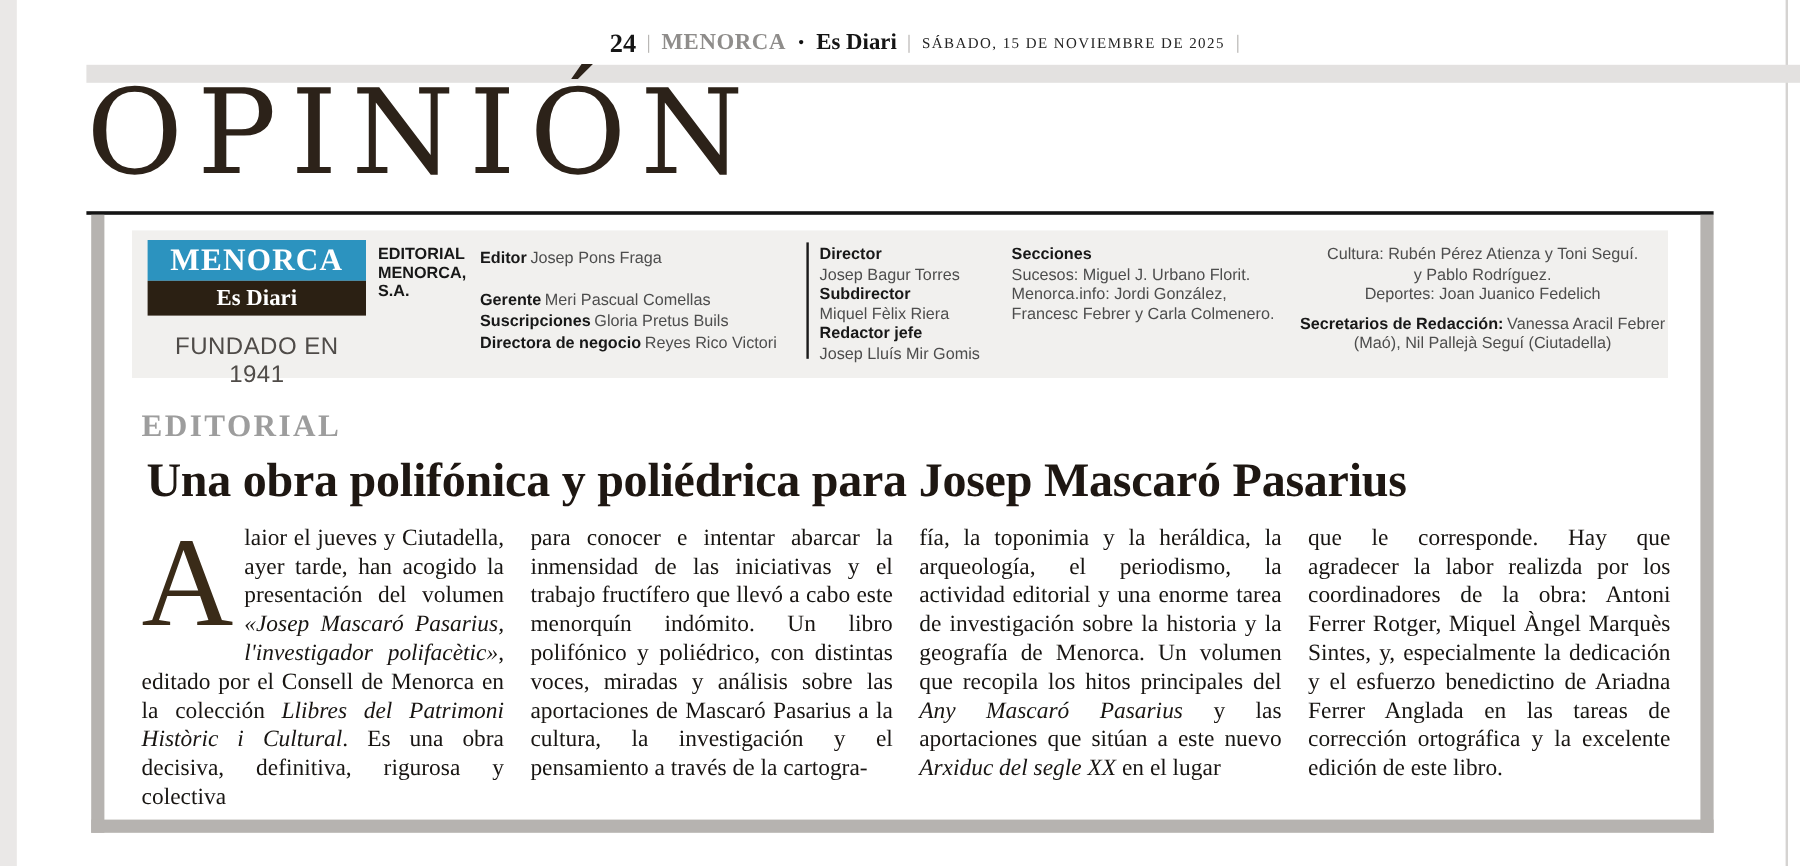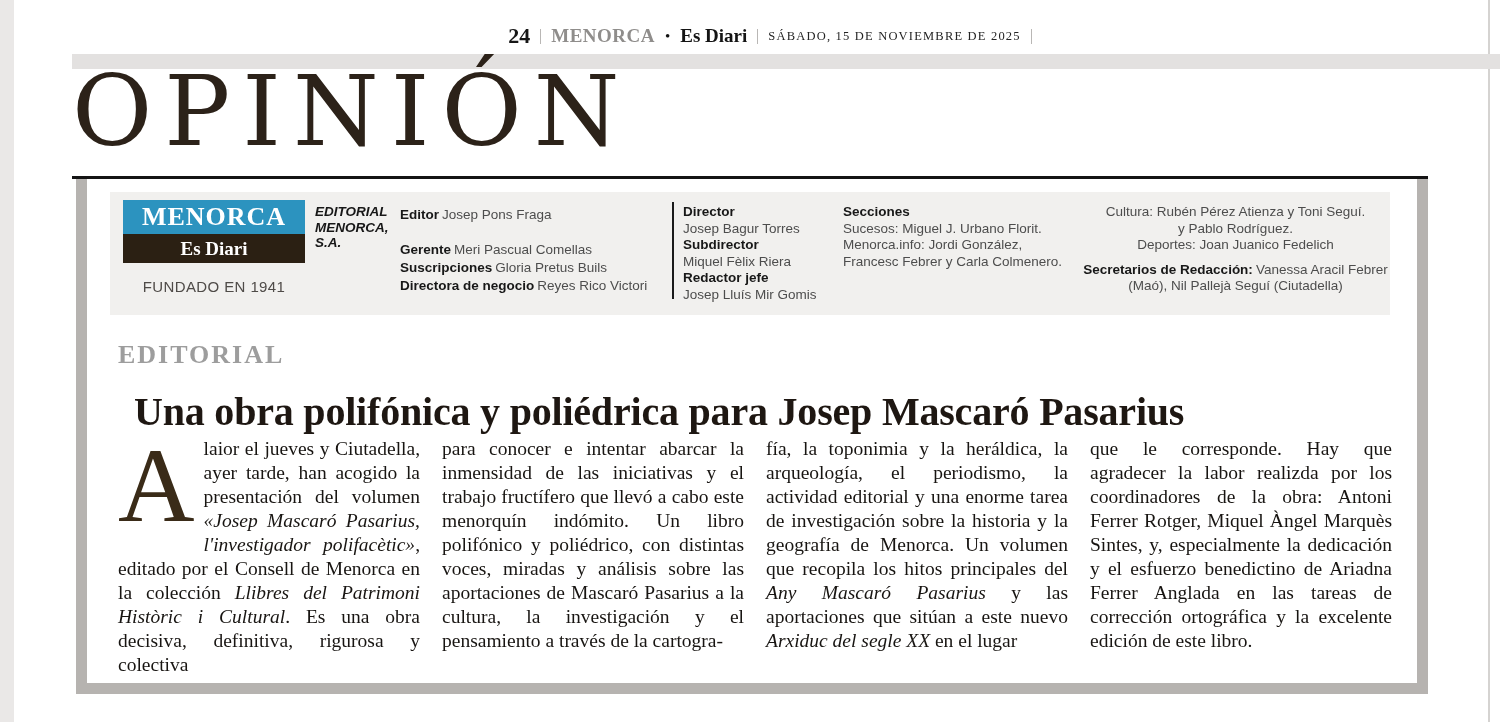--- a/index.html
+++ b/index.html
@@ -39,36 +39,36 @@
   .frame-right{position:absolute;left:1417px;top:179px;width:11px;height:515px;background:#b6b3b0;}
   .frame-bottom{position:absolute;left:76px;top:683px;width:1352px;height:11px;background:#b6b3b0;}
 
   
   .masthead{position:absolute;left:110px;top:192px;width:1280px;height:123px;background:#f1f0ee;font-size:13.5px;}
   .logo{position:absolute;left:13px;top:8px;width:182px;}
   .logo-top{height:34px;background:#2c93bf;color:#fff;display:flex;align-items:center;justify-content:center;
     font-family:"Liberation Serif",serif;font-weight:bold;font-size:26px;letter-spacing:1px;}
   .logo-bottom{height:29px;background:#2b2013;color:#fff;display:flex;align-items:center;justify-content:center;
     font-family:"Liberation Serif",serif;font-weight:bold;font-size:19px;}
-  .founded{position:absolute;left:13px;top:86px;width:182px;text-align:center;color:#4f4b48;font-size:15px;letter-spacing:.4px;}
-  .company{position:absolute;left:205px;top:12px;width:80px;font-weight:bold;color:#171717;line-height:15.5px;font-style:italic;}
+  .founded{position:absolute;left:13px;top:86px;width:182px;text-align:center;color:#4f4b48;font-size:20px;letter-spacing:.4px;}
+  .company{position:absolute;left:205px;top:12px;width:80px;font-weight:bold;color:#171717;line-height:15.5px;}
   .admincol{position:absolute;left:290px;top:14px;line-height:18px;color:#4d4d4d;}
   .admincol .gap{height:17px;}
   .lbl{font-weight:bold;color:#181818;margin-right:3px;}
   .mast-divider{position:absolute;left:562px;top:10px;width:2px;height:97px;background:#1a1a1a;}
   .staffcol{position:absolute;left:573px;top:12px;line-height:16.5px;color:#4d4d4d;}
   .staffcol .lbl{display:block;margin:0;}
   .sectionscol{position:absolute;left:733px;top:12px;width:232px;line-height:16.5px;color:#4d4d4d;}
   .rightcol{position:absolute;left:973px;top:12px;width:305px;line-height:16.5px;color:#4d4d4d;text-align:center;}
   .rightcol .secretaries{margin-top:8px;}
 
   
   .kicker{position:absolute;left:118px;top:340px;font-family:"Liberation Serif",serif;
     font-weight:bold;font-size:26px;color:#9d9d9d;letter-spacing:2px;margin:0;}
-  .headline{position:absolute;left:118px;top:372px;width:1290px;margin:16px;
+  .headline{position:absolute;left:118px;top:372px;width:1290px;margin:4px;
     font-family:"Liberation Serif",serif;font-weight:bold;font-size:40px;color:#1e1712;letter-spacing:-.2px;}
   .bodycols{position:absolute;left:118px;top:437px;width:1274px;display:flex;gap:22px;
     font-family:"Liberation Serif",serif;font-size:19.5px;line-height:24px;color:#181512;}
   .bcol{flex:1;text-align:justify;}
   .it{font-style:italic;}
   .dropcap{float:left;font-family:"Liberation Serif",serif;font-size:106px;line-height:92px;
     height:94px;margin:3px 9px 0 0;color:#3a2b18;}
 </style>
 </head>
 <body>

